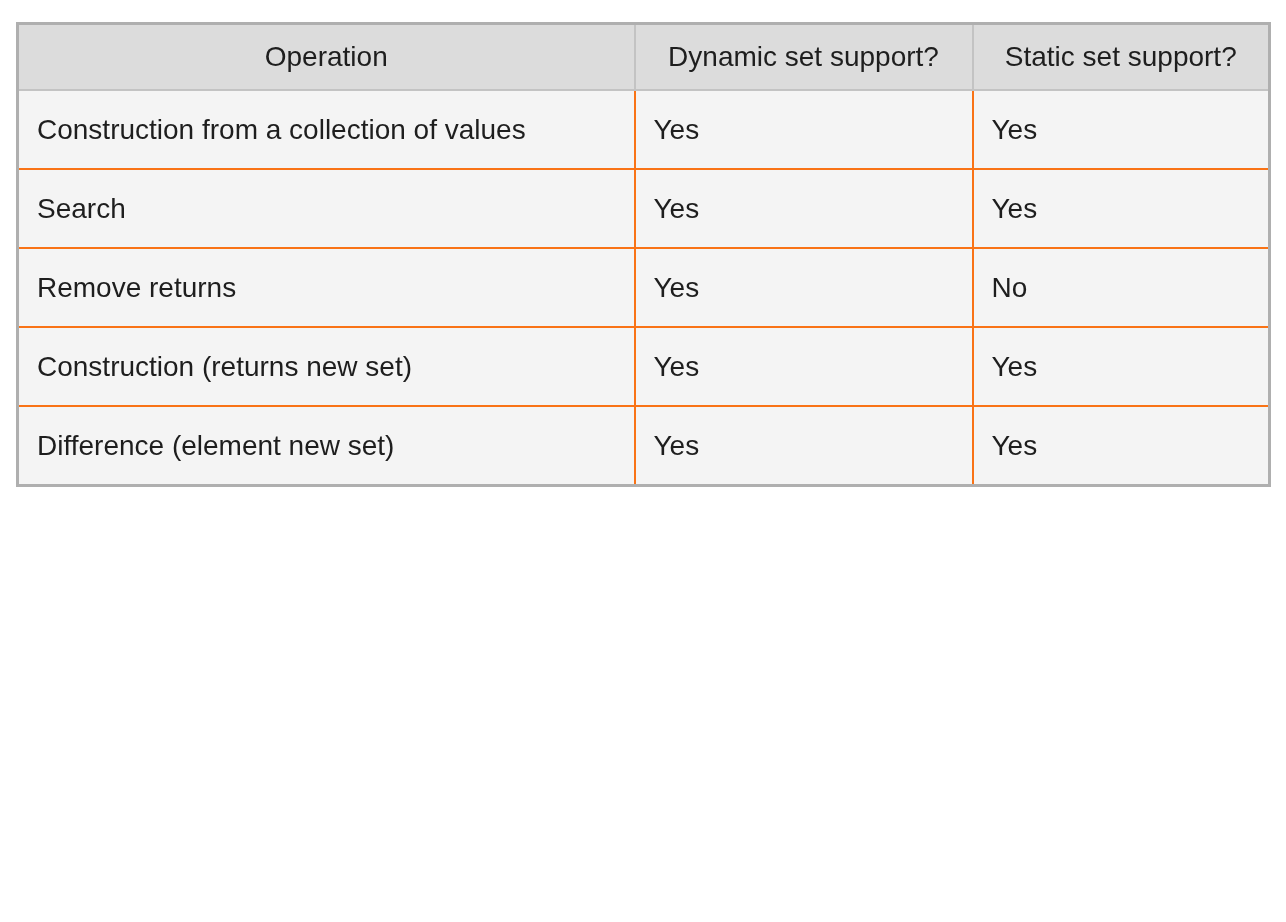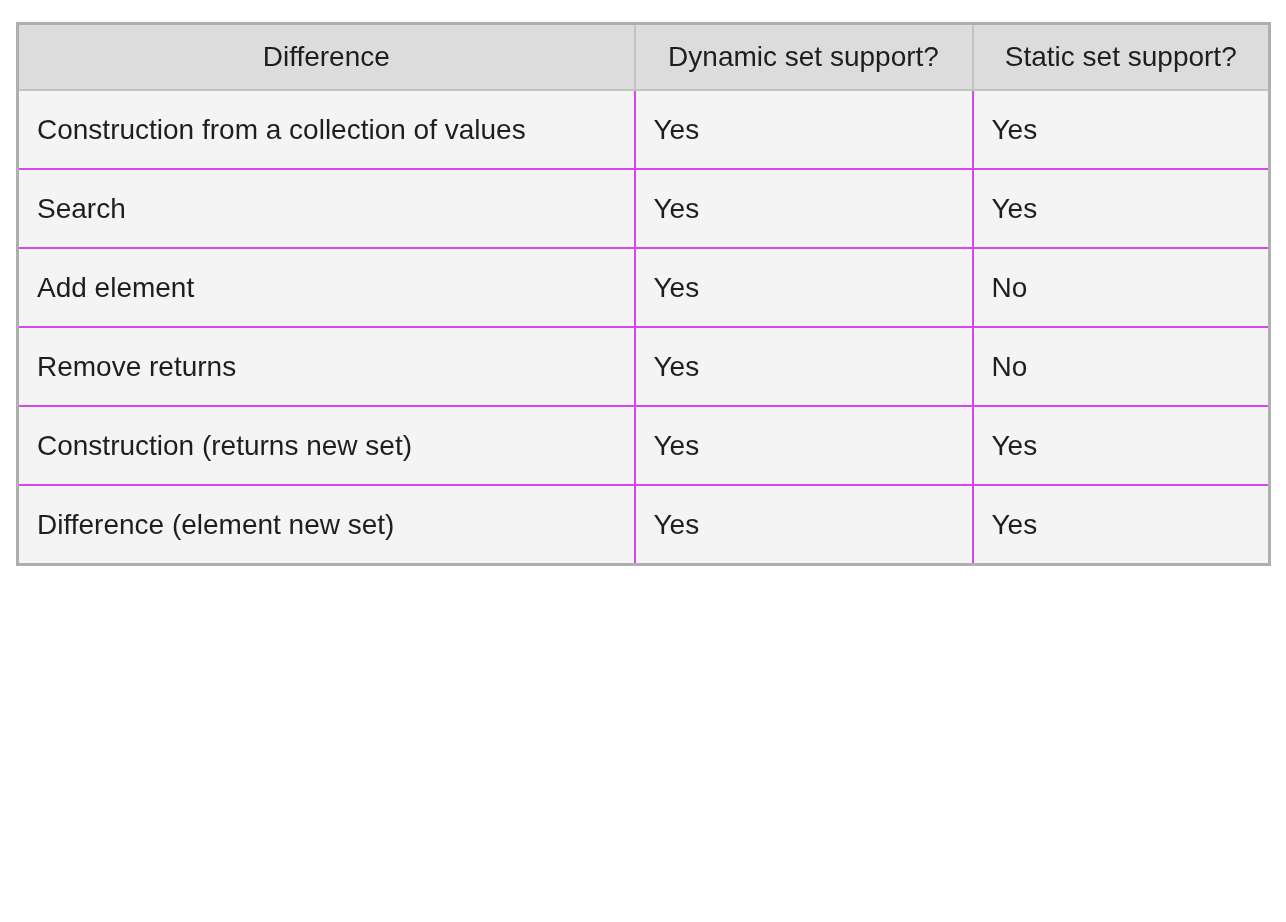--- a/index.html
+++ b/index.html
@@ -36,60 +36,55 @@
     font-weight: 400;
     text-align: center;
     border: 2px solid #c3c3c3;
     padding: 0 14px;
     vertical-align: middle;
   }
   table.support-table td {
     background: #f4f4f4;
     height: 77px;
     text-align: left;
-    border: 2px solid #d946ef;
+    border: 2px solid #f97316;
     padding: 0 18px;
     vertical-align: middle;
     white-space: nowrap;
     overflow: hidden;
   }
 </style>
 </head>
 <body>
 
 <div class="page">
   <table class="support-table">
     <colgroup>
       <col class="col-op">
       <col class="col-dyn">
       <col class="col-static">
     </colgroup>
     <thead>
       <tr>
-        <th>Difference</th>
+        <th>Operation</th>
         <th>Dynamic set support?</th>
         <th>Static set support?</th>
       </tr>
     </thead>
     <tbody id="table-body">
 
     <tr>
           <td>Construction from a collection of values</td>
           <td>Yes</td>
           <td>Yes</td>
         </tr>
         <tr>
           <td>Search</td>
           <td>Yes</td>
           <td>Yes</td>
-        </tr>
-        <tr>
-          <td>Add element</td>
-          <td>Yes</td>
-          <td>No</td>
         </tr>
         <tr>
           <td>Remove returns</td>
           <td>Yes</td>
           <td>No</td>
         </tr>
         <tr>
           <td>Construction (returns new set)</td>
           <td>Yes</td>
           <td>Yes</td>

